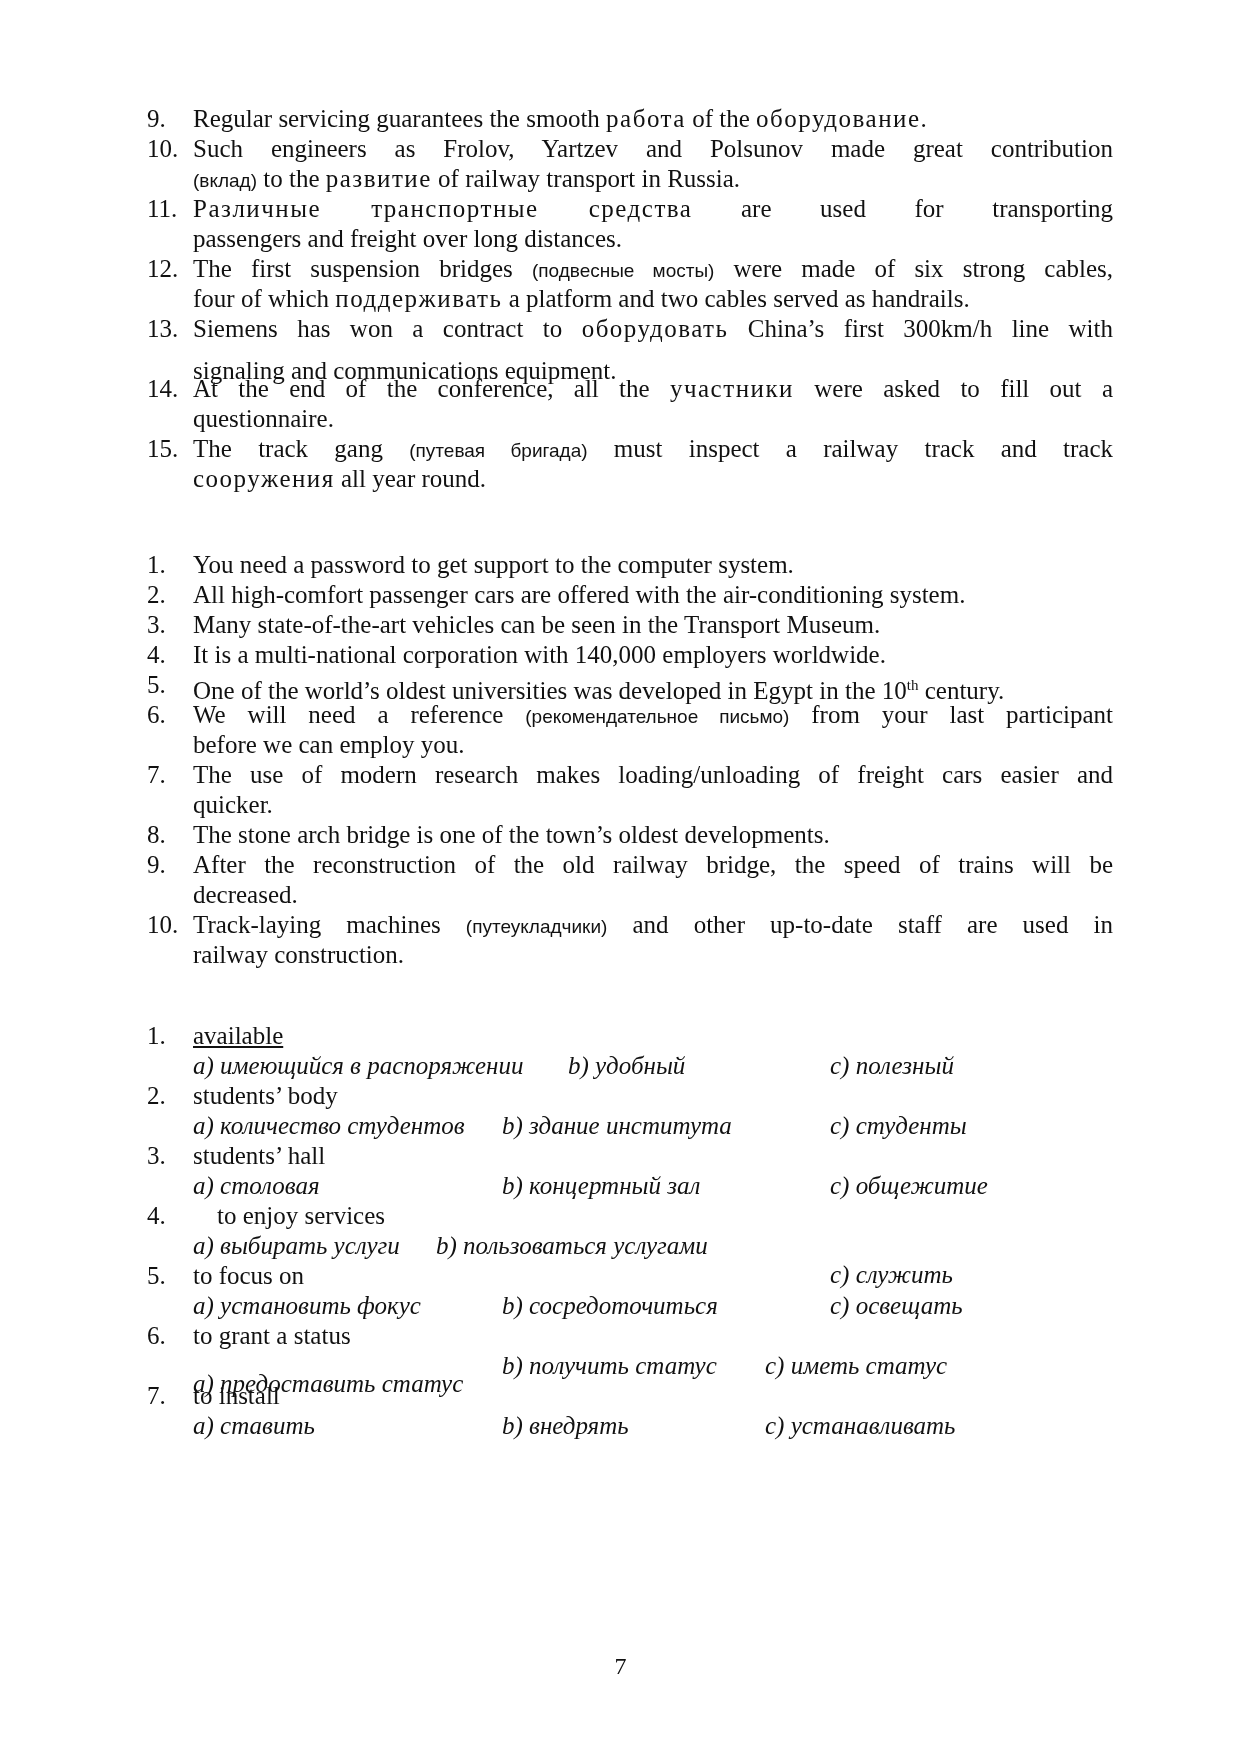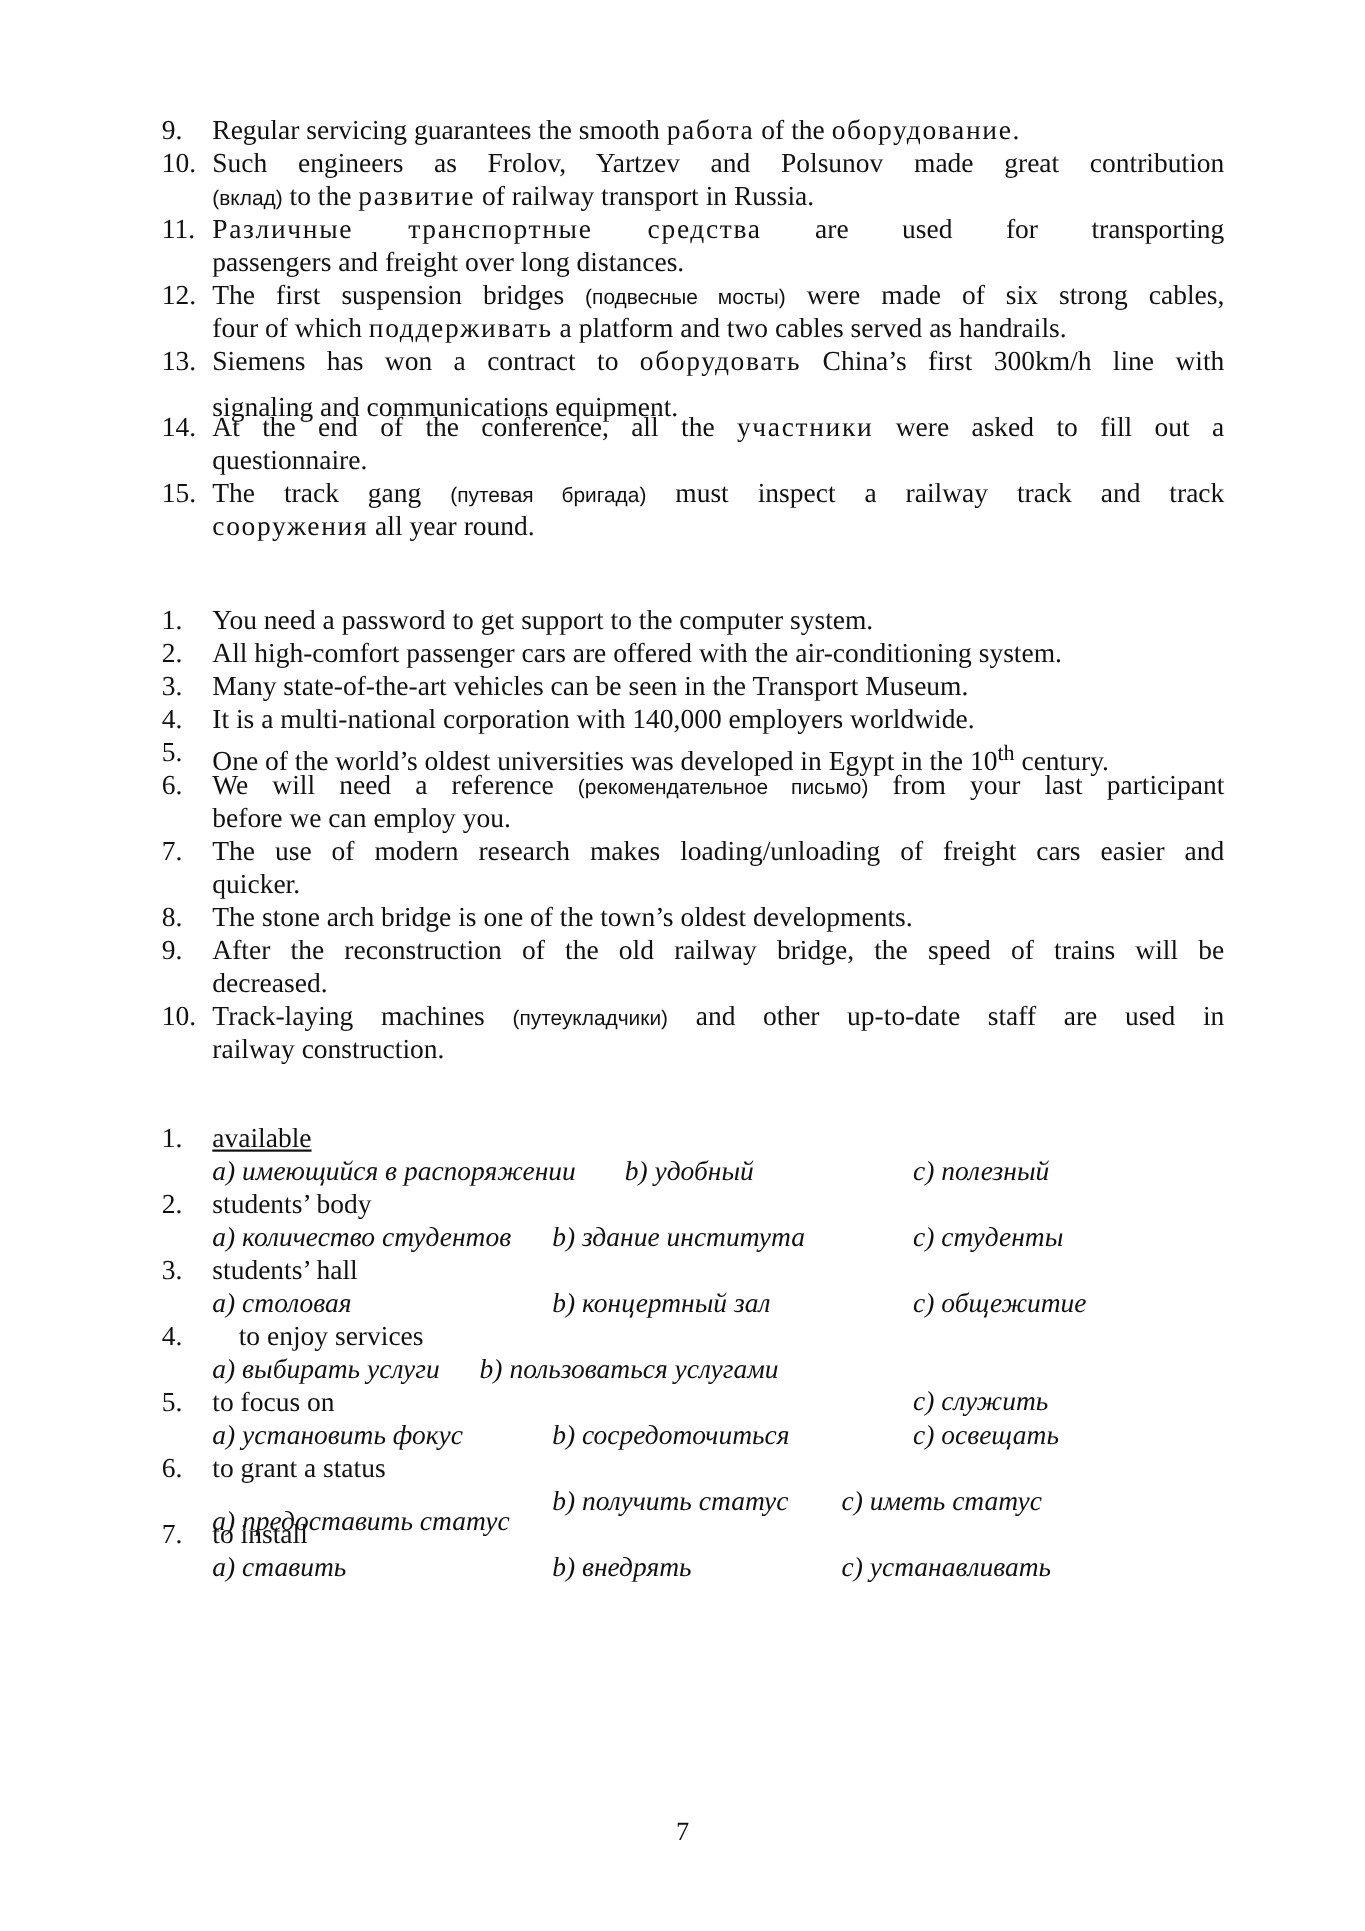--- a/index.html
+++ b/index.html
@@ -45,21 +45,21 @@
   <div id="ex8">
       <div class="line num" style="top: 550px;">1.</div>
       <div class="line txt last" style="top: 550px; font-family: Liberation Serif, serif;">You need a password to get support to the computer system.</div>
       <div class="line num" style="top: 580px;">2.</div>
       <div class="line txt last" style="top: 580px;">All high-comfort passenger cars are offered with the air-conditioning system.</div>
       <div class="line num" style="top: 610px;">3.</div>
       <div class="line txt last" style="top: 610px;">Many state-of-the-art vehicles can be seen in the Transport Museum.</div>
       <div class="line num" style="top: 640px;">4.</div>
       <div class="line txt last" style="top: 640px;">It is a multi-national corporation with 140,000 employers worldwide.</div>
       <div class="line num" style="top: 670px;">5.</div>
-      <div class="line txt last" style="top: 670px;">One of the world’s oldest universities was developed in Egypt in the 10<sup style="font-size: 20px;">th</sup> century.</div>
+      <div class="line txt last" style="top: 670px;">One of the world’s oldest universities was developed in Egypt in the 10<sup style="font-size: 15px;">th</sup> century.</div>
       <div class="line num" style="top: 700px;">6.</div>
       <div class="line txt" style="top: 700px;">We will need a reference <span class="sm">(рекомендательное письмо)</span> from your last participant</div>
       <div class="line txt last" style="top: 730px;">before we can employ you.</div>
       <div class="line num" style="top: 760px;">7.</div>
       <div class="line txt" style="top: 760px;">The use of modern research makes loading/unloading of freight cars easier and</div>
       <div class="line txt last" style="top: 790px;">quicker.</div>
       <div class="line num" style="top: 820px;">8.</div>
       <div class="line txt last" style="top: 820px;">The stone arch bridge is one of the town’s oldest developments.</div>
       <div class="line num" style="top: 850px;">9.</div>
       <div class="line txt" style="top: 850px;">After the reconstruction of the old railway bridge, the speed of trains will be</div>

